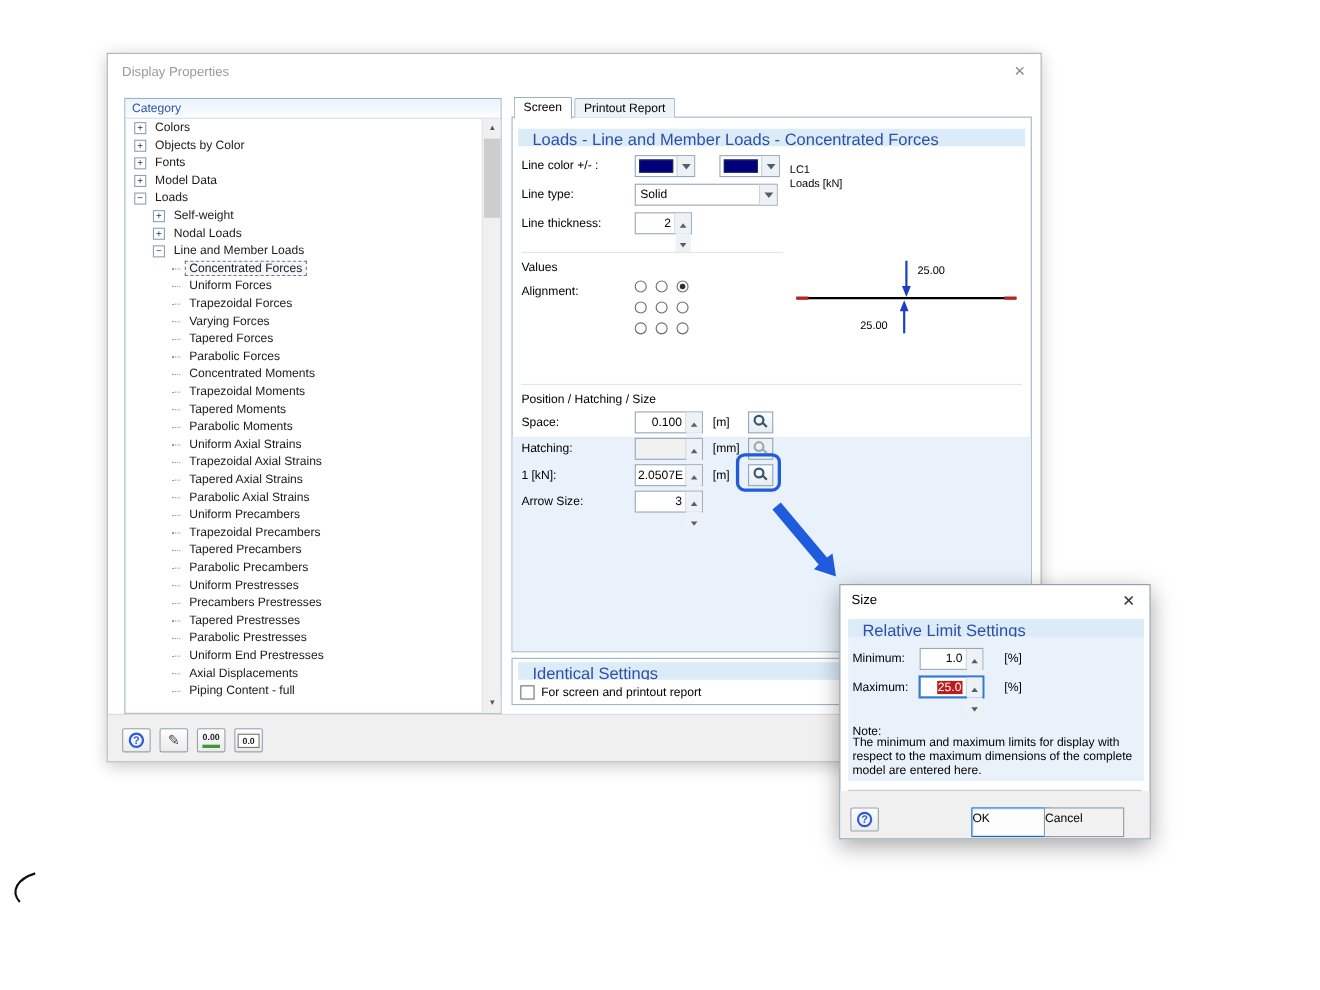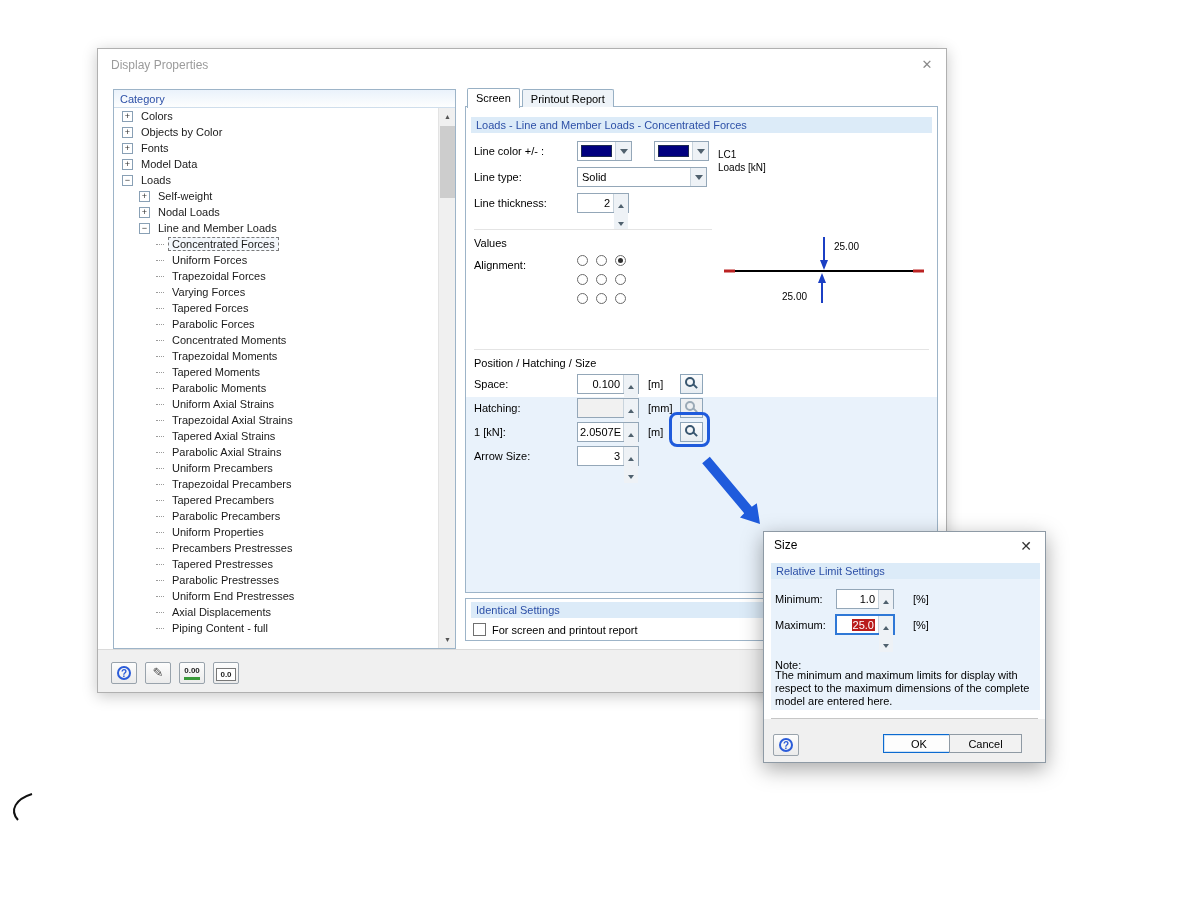--- a/index.html
+++ b/index.html
@@ -24,21 +24,21 @@
   .sb-btn { position:absolute; left:0; width:17px; height:17px; font-size:7px; color:#555; text-align:center; line-height:17px; background:#f0f0f0; }
   .sb-up { top:0; } .sb-dn { bottom:0; }
   .sb-thumb { position:absolute; left:1px; top:18px; width:15px; height:72px; background:#cdcdcd; }
 
   
   .tabs { position:absolute; left:369px; top:38px; height:20px; display:flex; align-items:flex-end; z-index:4; }
   .tab { font-size:11px; padding:3px 8px 2px; height:18px; border:1px solid #98b0c4; border-bottom:none; background:#eef3f8; border-radius:2px 2px 0 0; margin-right:2px; white-space:nowrap; }
   .tab.active { background:#fff; height:20px; margin-bottom:-1px; padding-bottom:3px; position:relative; }
   .content-box { position:absolute; left:367px; top:57px; width:473px; height:487px; border:1px solid #9db4c8; background:#fff; }
   .lower-blue { position:absolute; left:0; right:0; top:290px; bottom:0; background:#e9f2fb; }
-  .band { position:absolute; left:5px; right:5px; height:16px; background:#dcebf8; color:#2d50a7; font-size:11px; padding:2px 0 0 5px; white-space:nowrap; overflow:hidden; }
+  .band { position:absolute; left:5px; right:5px; height:16px; background:#dcebf8; color:#2d50a7; font-size:15px; padding:2px 0 0 13px; white-space:nowrap; overflow:hidden; }
   .sep { position:absolute; left:8px; right:8px; height:1px; background:#e4e4e4; }
   .flabel { position:absolute; height:20px; line-height:20px; font-size:11px; color:#000; white-space:nowrap; }
 
   
   .spin, .combo { position:absolute; height:20px; background:#fff; border:1px solid #94a7b8; display:flex; }
   .spin .val { flex:1; font-size:11px; text-align:right; padding:3px 3px 0 2px; overflow:hidden; white-space:nowrap; }
   .combo .val { flex:1; font-size:11px; text-align:left; padding:3px 2px 0 4px; overflow:hidden; white-space:nowrap; }
   .btns { width:15px; border-left:1px solid #c9d4dd; display:flex; flex-direction:column; }
   .btns span { flex:1; background:#eef2f6; text-align:center; }
   .btns span.up::after { content:""; display:inline-block; border-left:3px solid transparent; border-right:3px solid transparent; border-bottom:4px solid #50616e; margin-top:2px; }
@@ -81,21 +81,21 @@
   #size-dialog { left:763px; top:531px; width:283px; height:232px; border:1px solid #8e9aa5; box-shadow:0 6px 20px rgba(0,0,0,.35); z-index:10; }
   #size-dialog .titlebar-title { color:#000; left:10px; top:6px; }
   #size-dialog .close-btn { color:#333; font-size:14px; top:5px; }
   .size-blue { position:absolute; left:7px; top:31px; width:269px; height:147px; background:#e9f2fb; }
   .size-blue .band { left:0; right:0; top:0; }
   .size-sep { position:absolute; left:7px; right:7px; top:186px; height:1px; background:#c6c6c6; }
   .size-bottom { position:absolute; left:0; right:0; top:187px; bottom:0; background:#f0f0f0; }
   .note-text { position:absolute; left:4px; top:106px; width:262px; font-size:11px; line-height:13px; color:#000; }
   .spin.focused { border:2px solid #2f78d6; height:21px; }
   .sel-val { background:#b91c1c; color:#fff; padding:0 1px;margin-top:33px; }
-  .push-btn { position:absolute; height:19px; font-size:11px; text-align:center; line-height:19px; background:#f2f2f2; border:1px solid #8f9aa4; }
+  .push-btn { position:absolute; height:27px; font-size:11px; text-align:left; line-height:19px; background:#f2f2f2; border:1px solid #8f9aa4; }
   .push-btn.default { background:#fdfdfd; border:1px solid #0b6ad0; box-shadow:inset 0 0 0 1px #cfe2f5; }
 
   .stray-mark { position:absolute; left:6px; top:790px; }
 </style>
 </head>
 <body>
 
 <div class="page">
 
   <div class="dialog" id="main-dialog">
@@ -204,21 +204,21 @@
           <div class="tree-row" style="padding-left: 42px;">
             <span class="leaf-dash"></span>
             <span class="tree-label">Tapered Precambers</span>
           </div>
           <div class="tree-row" style="padding-left: 42px;">
             <span class="leaf-dash"></span>
             <span class="tree-label">Parabolic Precambers</span>
           </div>
           <div class="tree-row" style="padding-left: 42px;">
             <span class="leaf-dash"></span>
-            <span class="tree-label">Uniform Properties</span>
+            <span class="tree-label">Uniform Prestresses</span>
           </div>
           <div class="tree-row" style="padding-left: 42px;">
             <span class="leaf-dash"></span>
             <span class="tree-label">Precambers Prestresses</span>
           </div>
           <div class="tree-row" style="padding-left: 42px;">
             <span class="leaf-dash"></span>
             <span class="tree-label">Tapered Prestresses</span>
           </div>
           <div class="tree-row" style="padding-left: 42px;">

